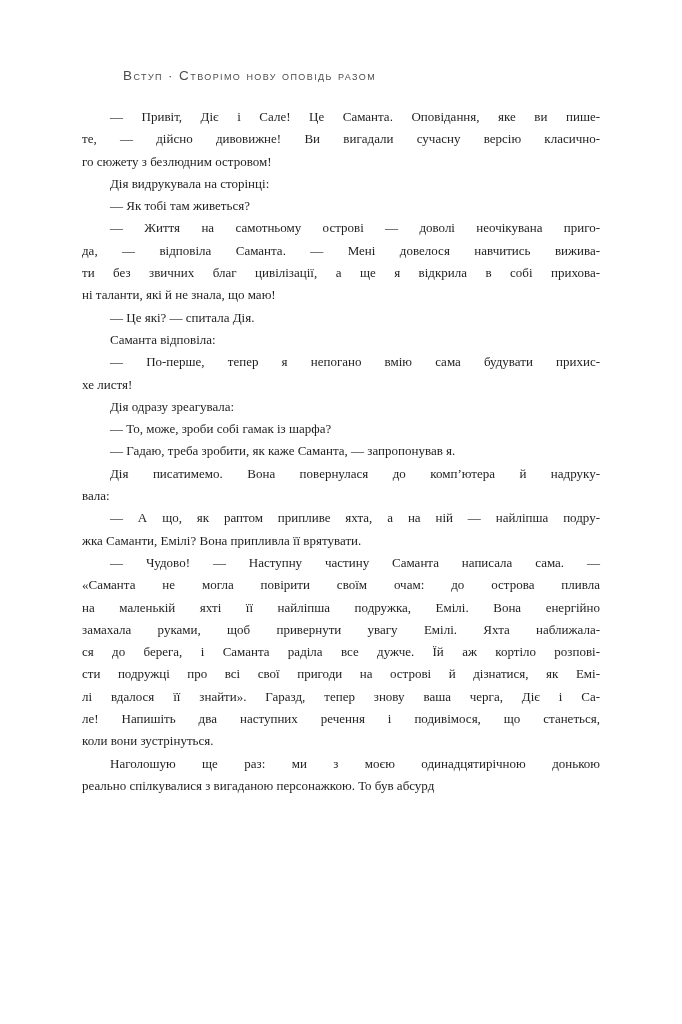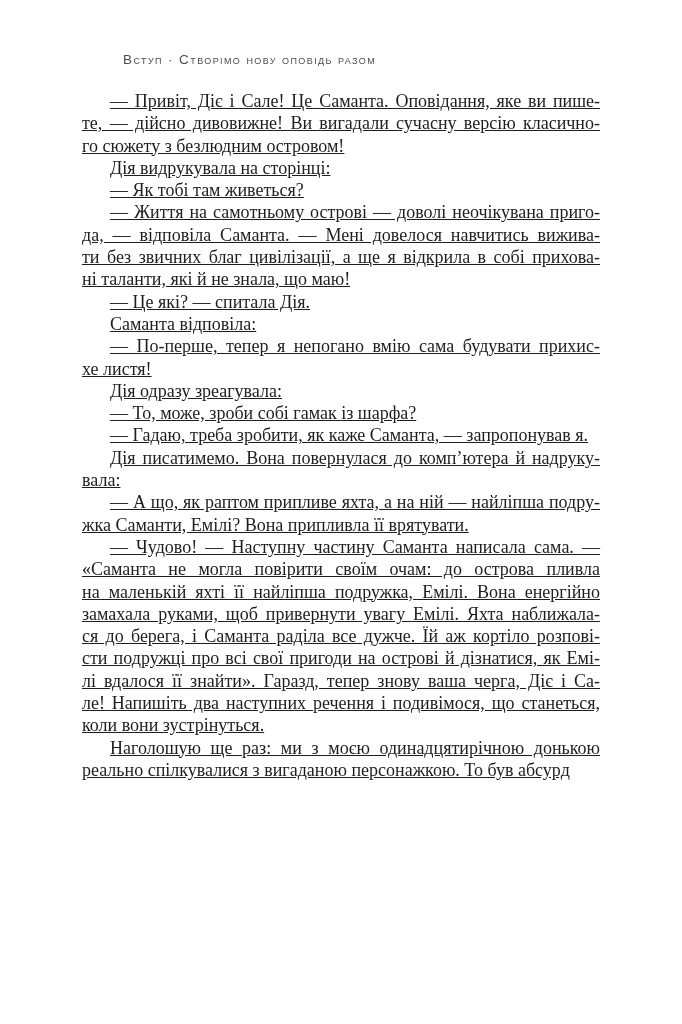--- a/index.html
+++ b/index.html
@@ -13,45 +13,45 @@
     background: var(--bg-color);
   }
   .page {
     position: relative;
     width: 682px;
     height: 792px;
     background: var(--bg-color);
     overflow: hidden;
     font-family: "Liberation Serif", serif;
     color: var(--text-color);
+    margin-top: 16px;
   }
   .running-header {
     position: absolute;
     left: 123px;
     top: 52px;
     font-family: "Liberation Sans", sans-serif;
     font-variant-caps: small-caps;
     font-size: 13.5px;
     letter-spacing: 1.4px;
     color: var(--header-color);
   }
   .text-block {
     position: absolute;
     left: 82px;
     top: 90px;
     width: 518px;
   }
   .line {
-    font-size: 18px;
+    font-size: 13px;
     line-height: 22.3px;
     text-align: justify;
     text-align-last: justify;
     white-space: normal;
     color: var(--text-color);
-    text-decoration: underline;
   }
   .line.first { padding-left: 28px; }
   .line.last { text-align: center; text-align-last: left; }
   .page-number {
     position: absolute;
     left: 70px;
     top: 921px;
     width: 518px;
     text-align: center;
     font-family: "Liberation Serif", serif;

